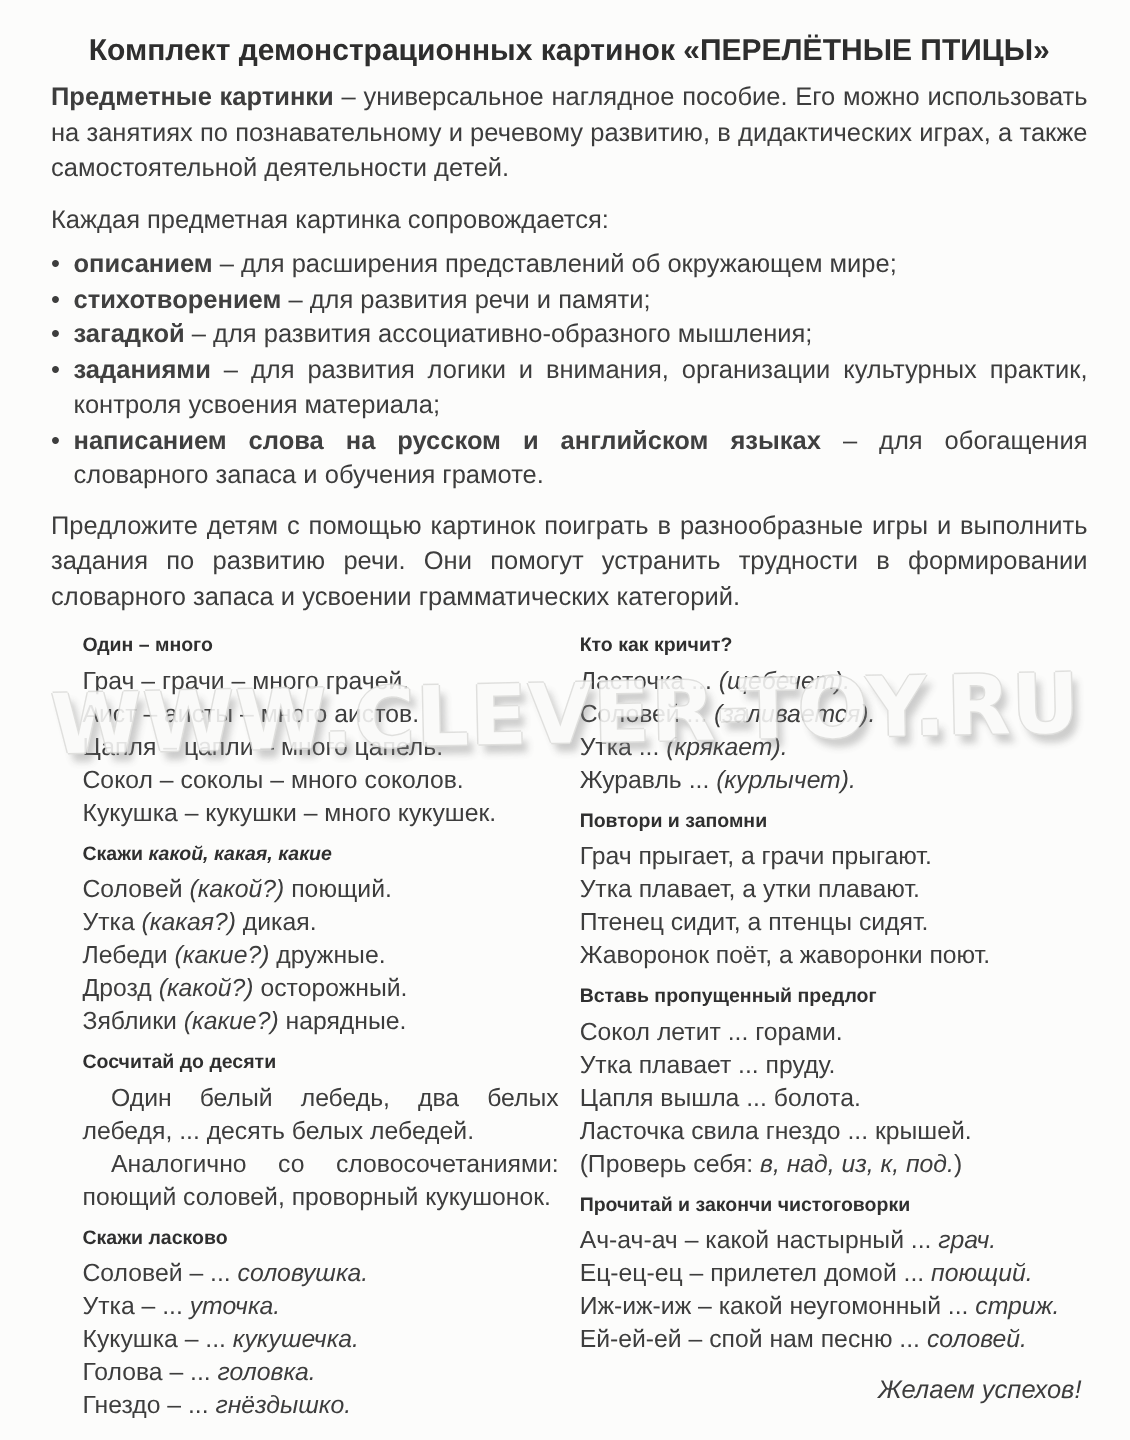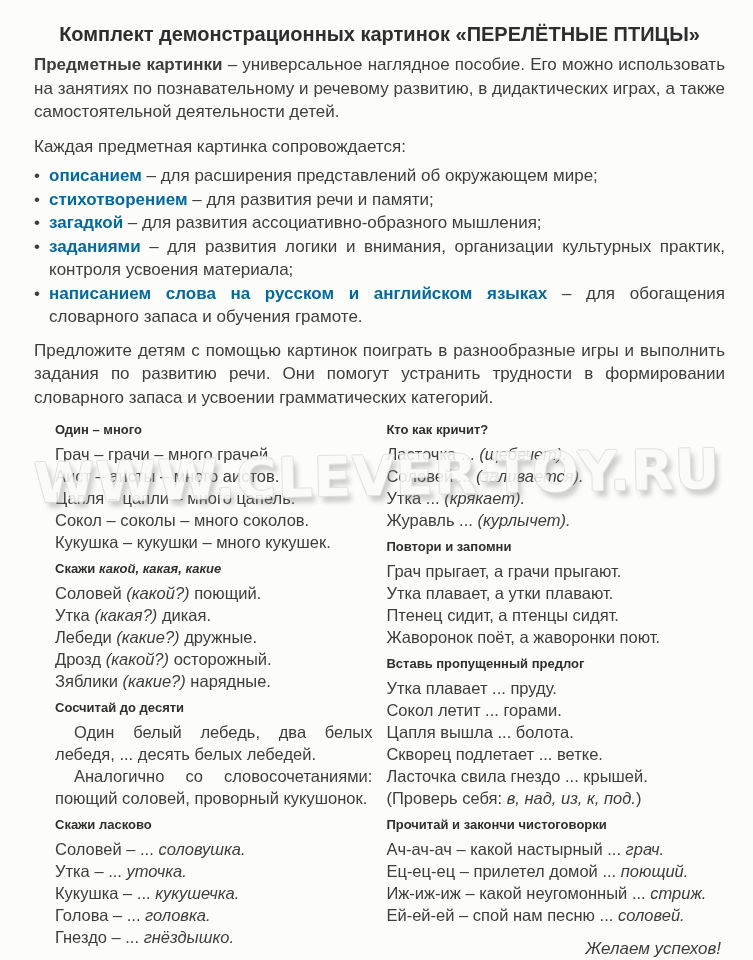--- a/index.html
+++ b/index.html
@@ -14,21 +14,21 @@
     color:#2e2e2e;margin:10px 0 7px;
   }
   .body{font-size:17px;line-height:23.5px;text-align:justify;margin:0 0 11px;}
   .lead-heading{text-align:left;margin:0 0 6px;}
   .bullets{margin:0 0 10px;padding:0;list-style:none;}
   .bullets li{
     position:relative;padding-left:15px;font-size:17px;line-height:23.5px;
     text-align:justify;
   }
   .bullets .bullet{position:absolute;left:0;top:0;}
-  .bullets b{color:#0369a1;}
+  .bullets b{color:#404040;}
   .cols{display:flex;margin-left:21px;}
   .col-left{width:330px;}
   .col-right{width:352px;margin-left:14px;}
   .sec{margin-bottom:6px;}
   .sec h3{font-size:13px;line-height:20px;margin:0 0 3px;font-weight:bold;color:#2f2f2f;}
   .line{font-size:16.5px;line-height:22px;}
   .para{text-indent:19px;text-align:justify;}
   .closing{text-align:right;margin-top:12px;font-size:17px;padding-right:4px;}
   .i{font-style:italic;}
   .wm{
@@ -104,24 +104,23 @@
         </div>
         <div class="sec">
           <h3><span>Повтори и запомни</span></h3>
           <div class="line"><span>Грач прыгает, а грачи прыгают.</span></div>
           <div class="line"><span>Утка плавает, а утки плавают.</span></div>
           <div class="line"><span>Птенец сидит, а птенцы сидят.</span></div>
           <div class="line"><span>Жаворонок поёт, а жаворонки поют.</span></div>
         </div>
         <div class="sec">
           <h3><span>Вставь пропущенный предлог</span></h3>
+          <div class="line"><span>Сокол летит ... горами.</span></div>
           <div class="line"><span>Утка плавает ... пруду.</span></div>
-          <div class="line"><span>Сокол летит ... горами.</span></div>
           <div class="line"><span>Цапля вышла ... болота.</span></div>
-          <div class="line"><span>Скворец подлетает ... ветке.</span></div>
           <div class="line"><span>Ласточка свила гнездо ... крышей.</span></div>
           <div class="line"><span>(Проверь себя: </span><span class="i">в, над, из, к, под.</span><span>)</span></div>
         </div>
         <div class="sec">
           <h3><span>Прочитай и закончи чистоговорки</span></h3>
           <div class="line"><span>Ач-ач-ач – какой настырный ... </span><span class="i">грач.</span></div>
           <div class="line"><span>Ец-ец-ец – прилетел домой ... </span><span class="i">поющий.</span></div>
           <div class="line"><span>Иж-иж-иж – какой неугомонный ... </span><span class="i">стриж.</span></div>
           <div class="line"><span>Ей-ей-ей – спой нам песню ... </span><span class="i">соловей.</span></div>
           <div class="line closing"><span class="i">Желаем успехов!</span></div>

